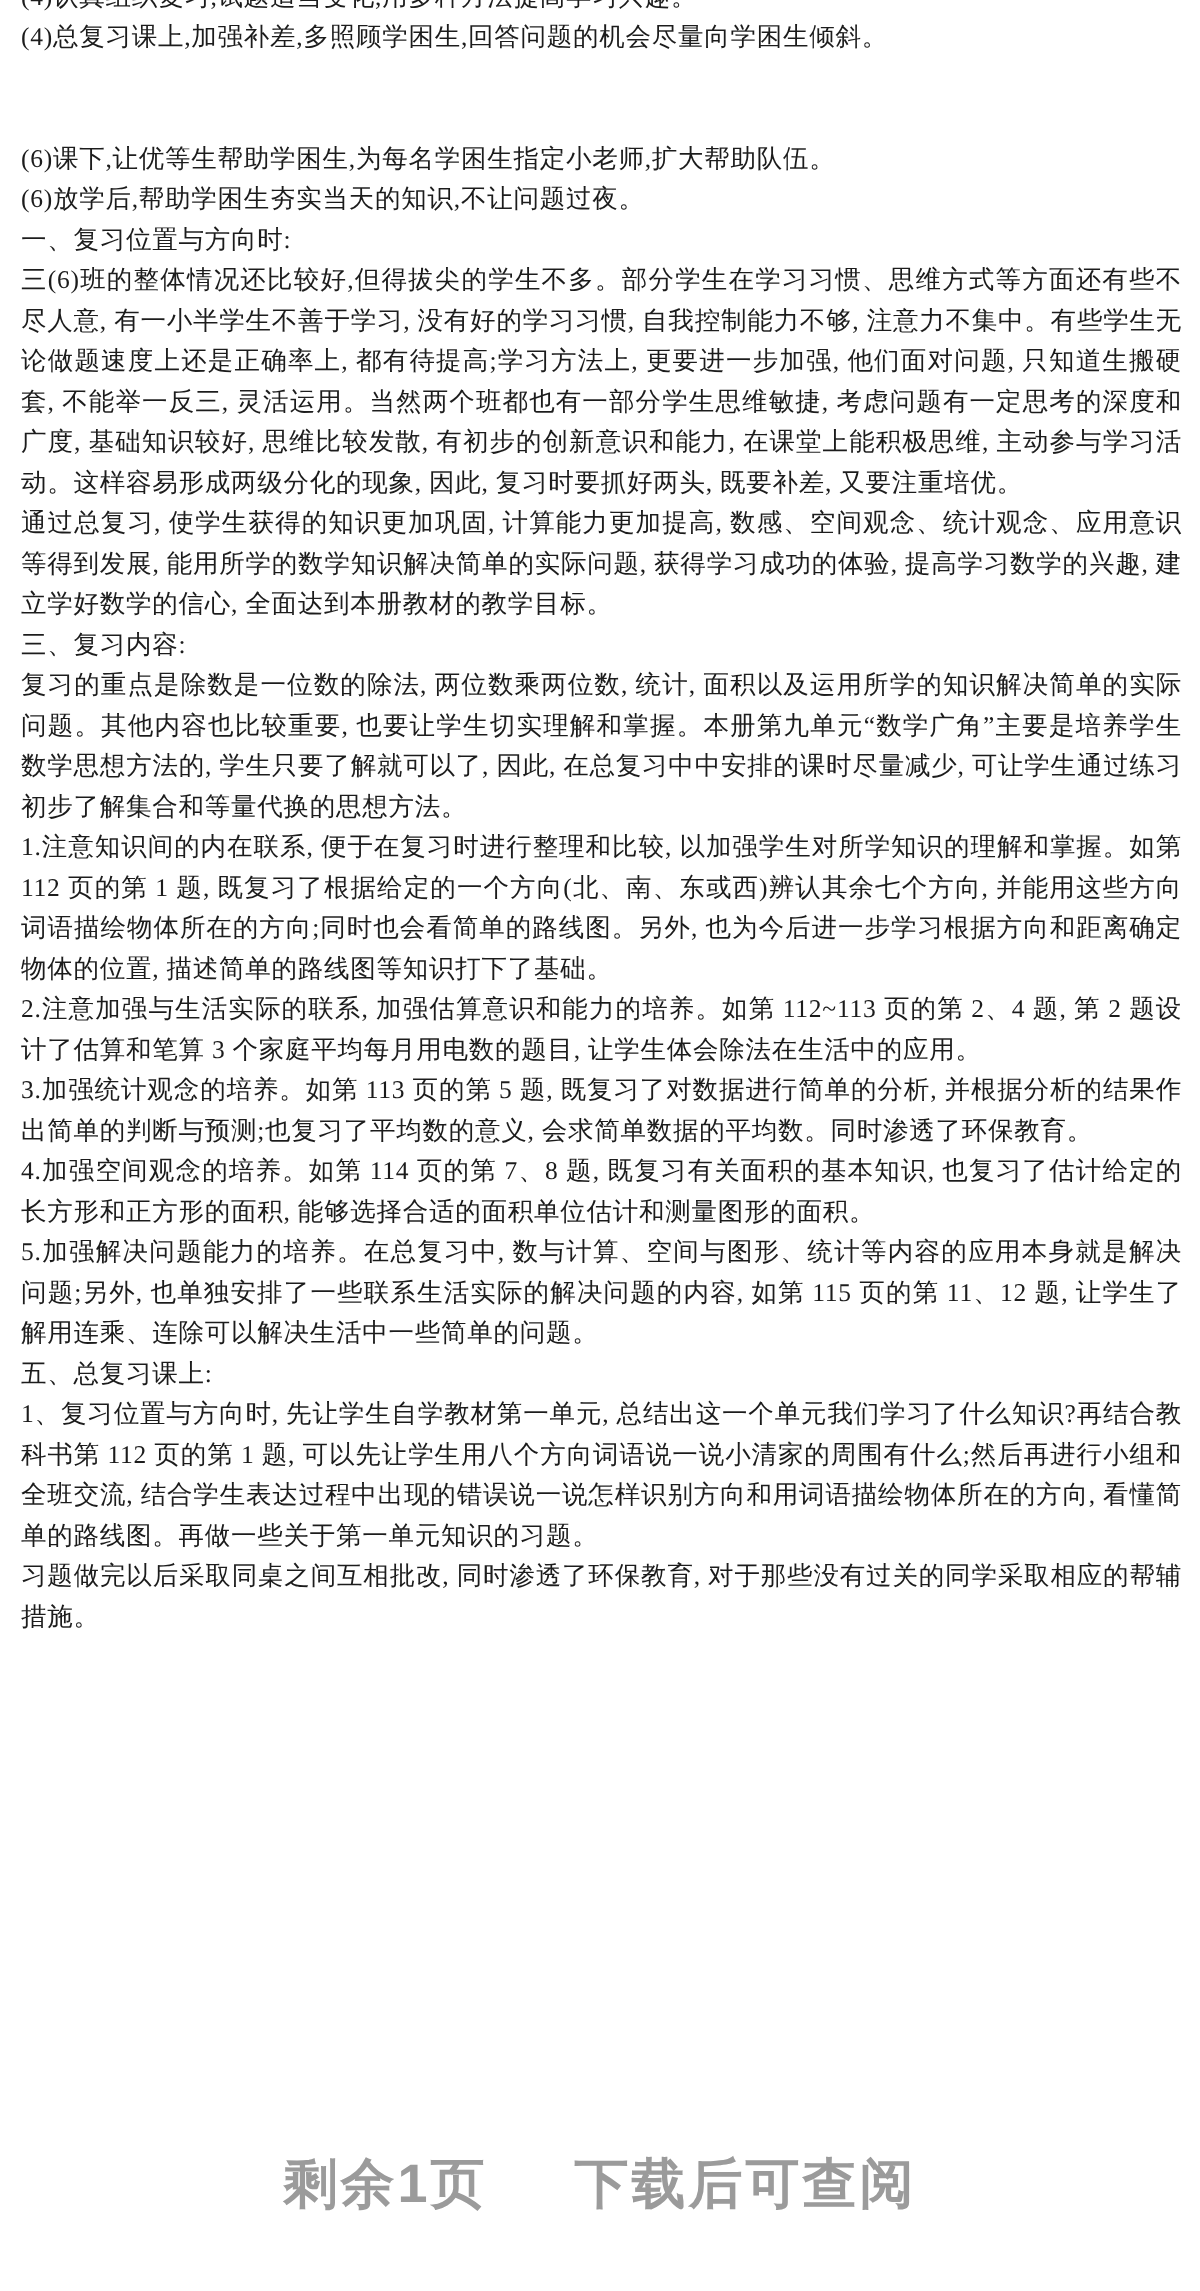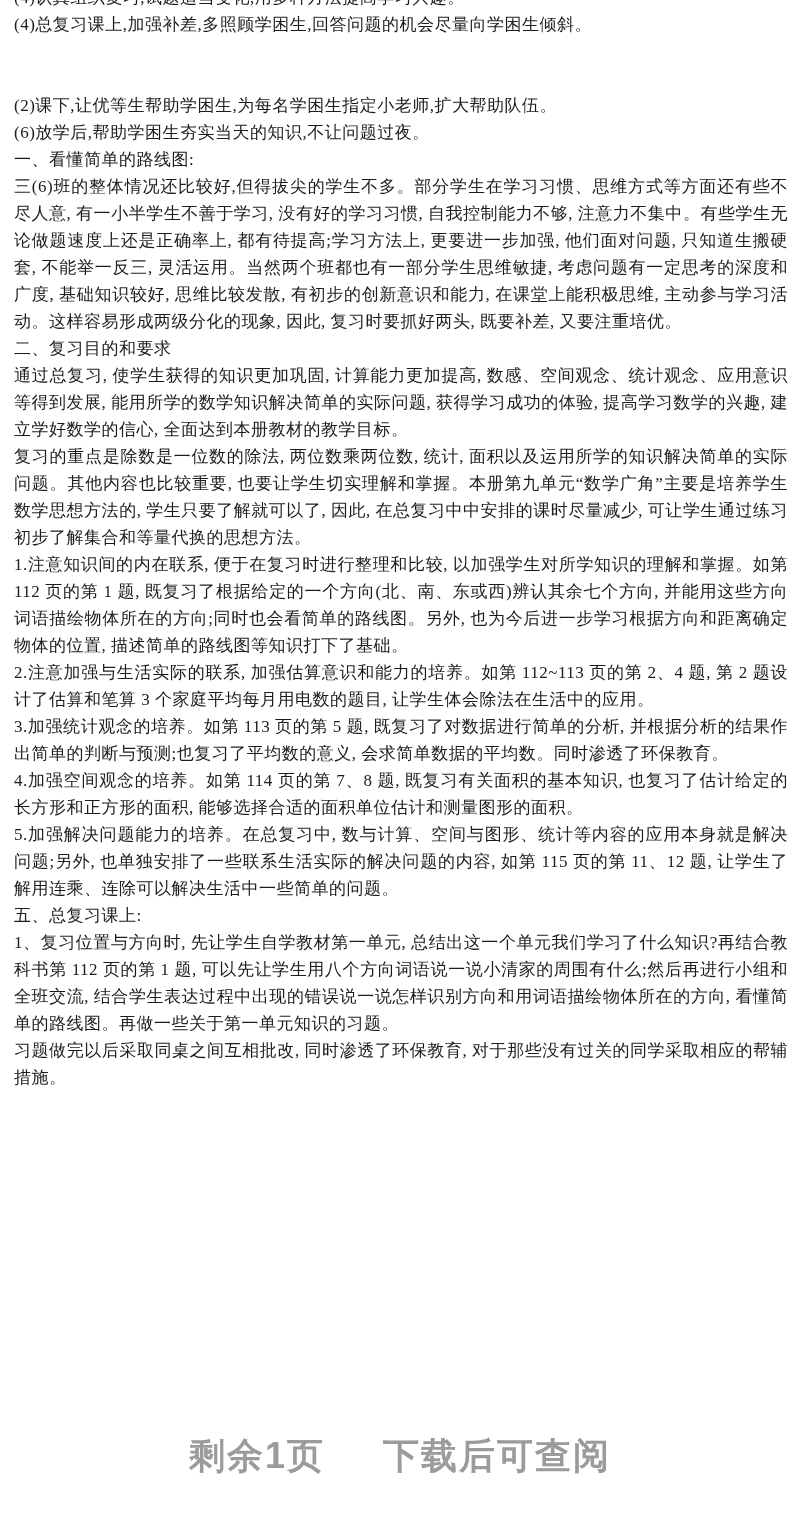--- a/index.html
+++ b/index.html
@@ -56,26 +56,26 @@
     width: 58px;
   }
 </style>
 </head>
 <body>
 
 <div class="page">
   <div class="doc">
     <p class="clipped">(4)认真组织复习,试题适当变化,用多种方法提高学习兴趣。</p>
     <p class="gap-after">(4)总复习课上,加强补差,多照顾学困生,回答问题的机会尽量向学困生倾斜。</p>
-    <p>(2)课下,让优等生帮助学困生,为每名学困生指定小老师,扩大帮助队伍。</p>
+    <p>(6)课下,让优等生帮助学困生,为每名学困生指定小老师,扩大帮助队伍。</p>
     <p>(6)放学后,帮助学困生夯实当天的知识,不让问题过夜。</p>
-    <p>一、看懂简单的路线图:</p>
+    <p>一、复习位置与方向时:</p>
     <p>三(6)班的整体情况还比较好,但得拔尖的学生不多。部分学生在学习习惯、思维方式等方面还有些不尽人意, 有一小半学生不善于学习, 没有好的学习习惯, 自我控制能力不够, 注意力不集中。有些学生无论做题速度上还是正确率上, 都有待提高;学习方法上, 更要进一步加强, 他们面对问题, 只知道生搬硬套, 不能举一反三, 灵活运用。当然两个班都也有一部分学生思维敏捷, 考虑问题有一定思考的深度和广度, 基础知识较好, 思维比较发散, 有初步的创新意识和能力, 在课堂上能积极思维, 主动参与学习活动。这样容易形成两级分化的现象, 因此, 复习时要抓好两头, 既要补差, 又要注重培优。</p>
-    <p>二、复习目的和要求</p>
     <p>通过总复习, 使学生获得的知识更加巩固, 计算能力更加提高, 数感、空间观念、统计观念、应用意识等得到发展, 能用所学的数学知识解决简单的实际问题, 获得学习成功的体验, 提高学习数学的兴趣, 建立学好数学的信心, 全面达到本册教材的教学目标。</p>
+    <p>三、复习内容:</p>
     <p>复习的重点是除数是一位数的除法, 两位数乘两位数, 统计, 面积以及运用所学的知识解决简单的实际问题。其他内容也比较重要, 也要让学生切实理解和掌握。本册第九单元“数学广角”主要是培养学生数学思想方法的, 学生只要了解就可以了, 因此, 在总复习中中安排的课时尽量减少, 可让学生通过练习初步了解集合和等量代换的思想方法。</p>
     <p>1.注意知识间的内在联系, 便于在复习时进行整理和比较, 以加强学生对所学知识的理解和掌握。如第 112 页的第 1 题, 既复习了根据给定的一个方向(北、南、东或西)辨认其余七个方向, 并能用这些方向词语描绘物体所在的方向;同时也会看简单的路线图。另外, 也为今后进一步学习根据方向和距离确定物体的位置, 描述简单的路线图等知识打下了基础。</p>
     <p>2.注意加强与生活实际的联系, 加强估算意识和能力的培养。如第 112~113 页的第 2、4 题, 第 2 题设计了估算和笔算 3 个家庭平均每月用电数的题目, 让学生体会除法在生活中的应用。</p>
     <p>3.加强统计观念的培养。如第 113 页的第 5 题, 既复习了对数据进行简单的分析, 并根据分析的结果作出简单的判断与预测;也复习了平均数的意义, 会求简单数据的平均数。同时渗透了环保教育。</p>
     <p>4.加强空间观念的培养。如第 114 页的第 7、8 题, 既复习有关面积的基本知识, 也复习了估计给定的长方形和正方形的面积, 能够选择合适的面积单位估计和测量图形的面积。</p>
     <p>5.加强解决问题能力的培养。在总复习中, 数与计算、空间与图形、统计等内容的应用本身就是解决问题;另外, 也单独安排了一些联系生活实际的解决问题的内容, 如第 115 页的第 11、12 题, 让学生了解用连乘、连除可以解决生活中一些简单的问题。</p>
     <p>五、总复习课上:</p>
     <p>1、复习位置与方向时, 先让学生自学教材第一单元, 总结出这一个单元我们学习了什么知识?再结合教科书第 112 页的第 1 题, 可以先让学生用八个方向词语说一说小清家的周围有什么;然后再进行小组和全班交流, 结合学生表达过程中出现的错误说一说怎样识别方向和用词语描绘物体所在的方向, 看懂简单的路线图。再做一些关于第一单元知识的习题。</p>
     <p>习题做完以后采取同桌之间互相批改, 同时渗透了环保教育, 对于那些没有过关的同学采取相应的帮辅措施。</p>
   </div>

